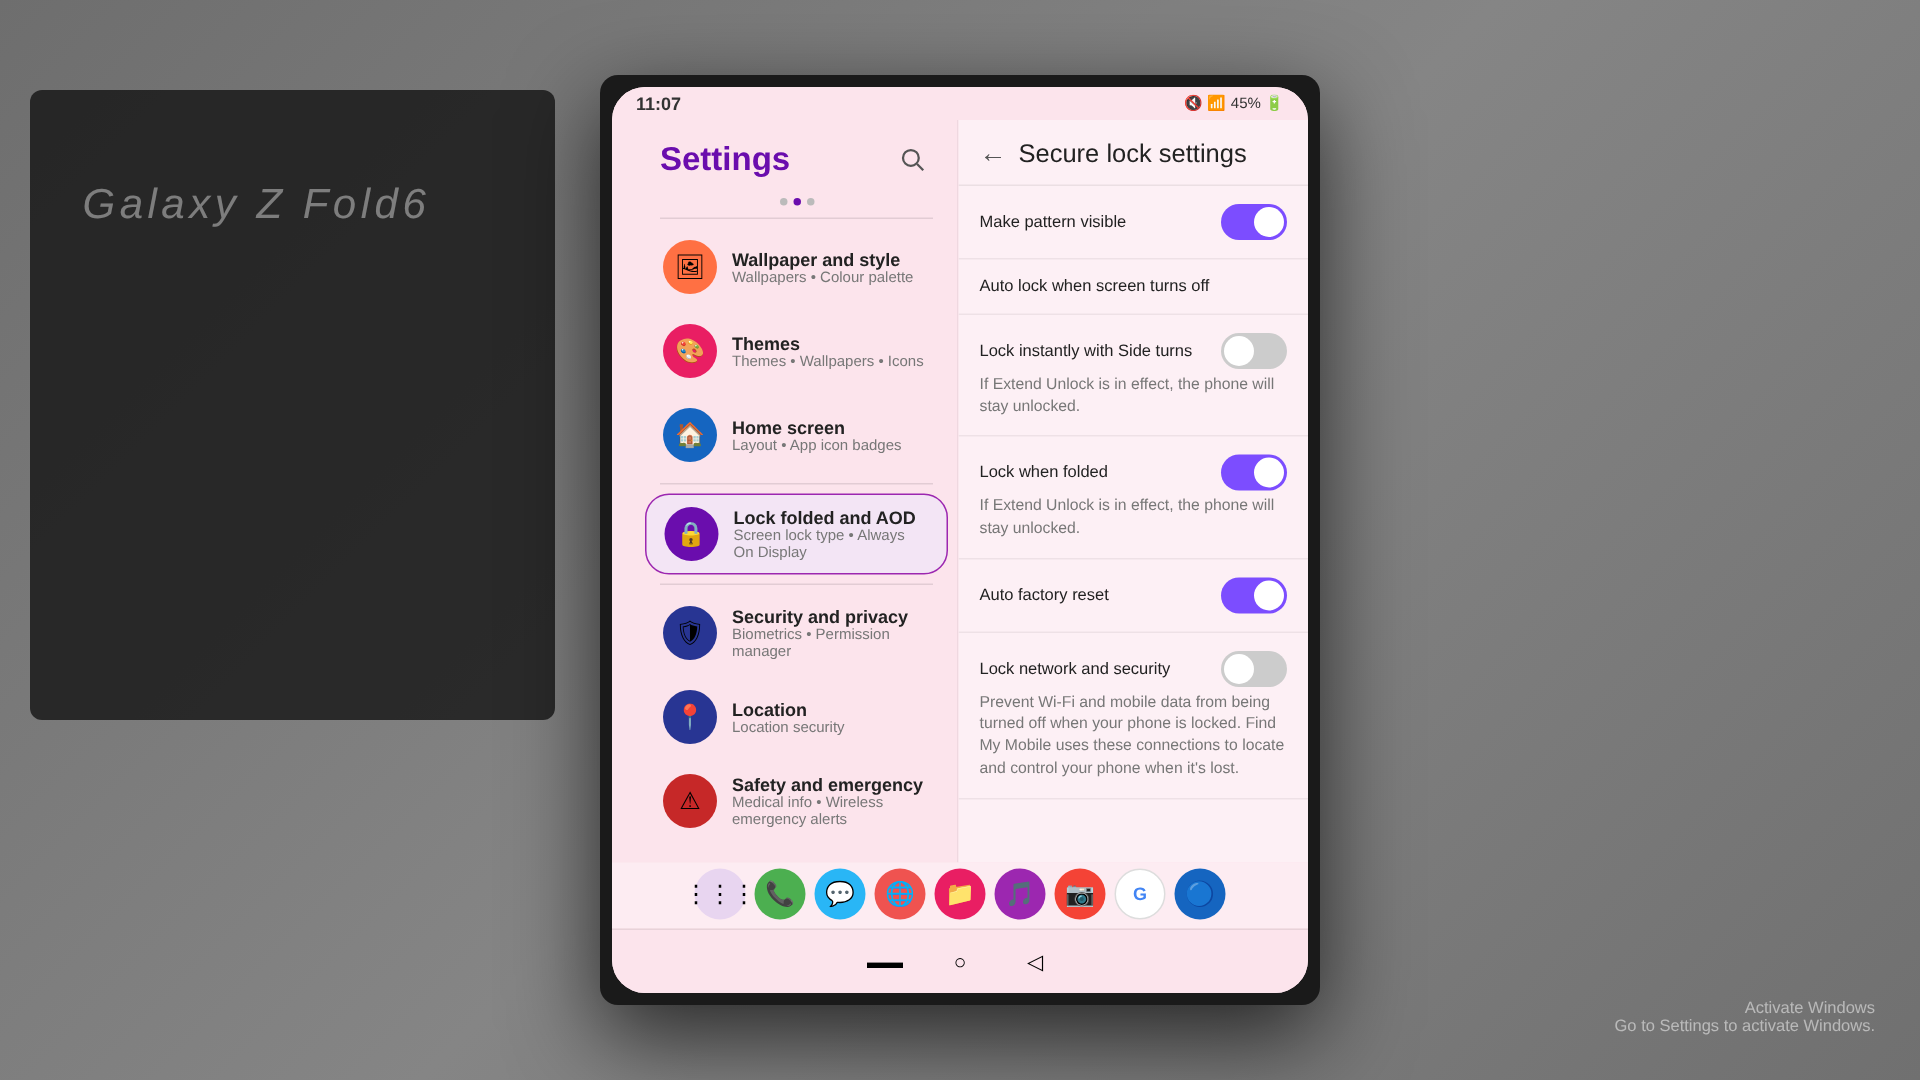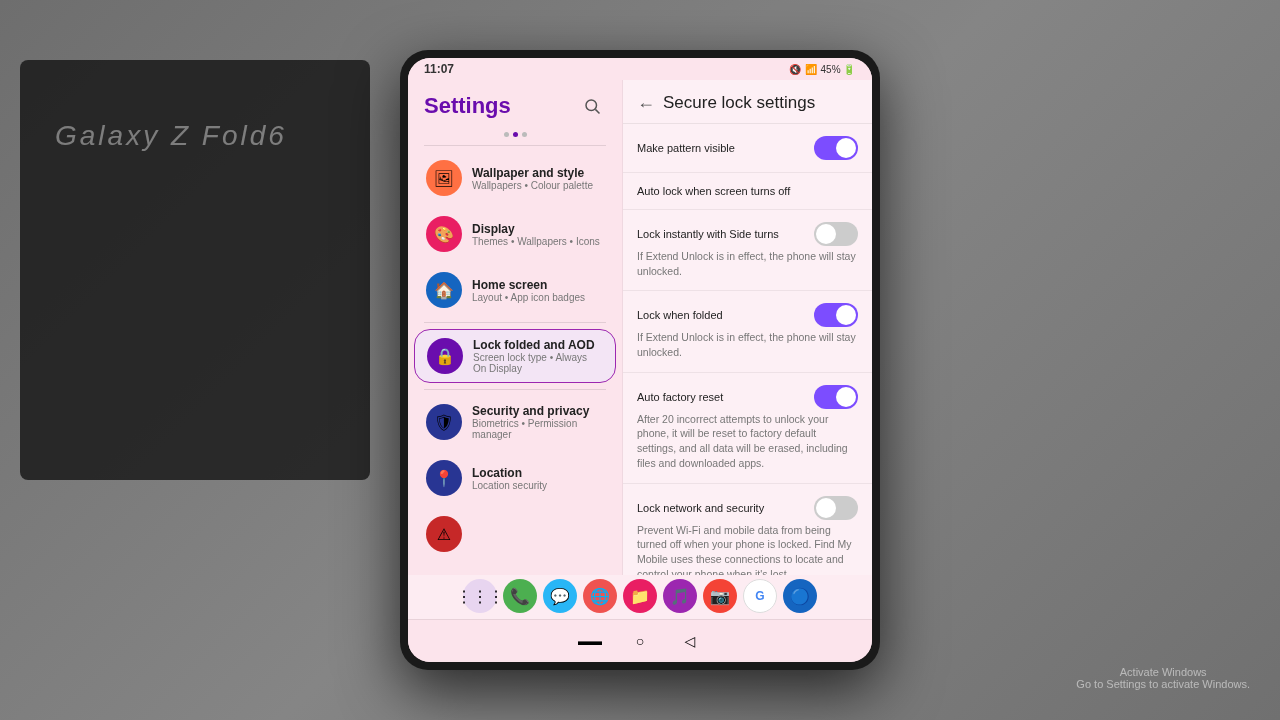--- a/index.html
+++ b/index.html
@@ -19,21 +19,21 @@
       width: 100%;
       height: 100%;
       background: linear-gradient(135deg, #6e6e6e 0%, #858585 50%, #707070 100%);
     }
 
     .phone-frame {
       position: relative;
       width: 480px;
       height: 620px;
       background: #1a1a1a;
-      border-radius: 28px;
+      border-radius: 12px;
       box-shadow: 0 20px 60px rgba(0,0,0,0.7);
       overflow: hidden;
       z-index: 10;
     }
 
     .phone-screen {
       position: absolute;
       top: 8px;
       left: 8px;
       right: 8px;
@@ -65,20 +65,21 @@
       display: flex;
       gap: 3px;
       align-items: center;
       font-size: 10px;
     }
 
     .content-area {
       display: flex;
       flex: 1;
       overflow: hidden;
+      margin-left: 16px;
     }
 
     
     .settings-panel {
       width: 215px;
       background: #fce4ec;
       display: flex;
       flex-direction: column;
       border-right: 1px solid rgba(0,0,0,0.05);
       overflow-y: auto;
@@ -316,21 +317,21 @@
       cursor: pointer;
     }
 
     
     .activate-windows {
       position: absolute;
       bottom: 30px;
       right: 30px;
       color: rgba(255,255,255,0.5);
       font-size: 11px;
-      text-align: center;
+      text-align: right;
       z-index: 5;
     }
 
     .samsung-logo-area {
       position: absolute;
       left: 55px;
       top: 120px;
       color: rgba(255,255,255,0.4);
       font-size: 28px;
       font-weight: 300;
@@ -397,21 +398,21 @@
           <div class="item-icon orange">🖼</div>
           <div class="item-text">
             <div class="item-title">Wallpaper and style</div>
             <div class="item-subtitle">Wallpapers • Colour palette</div>
           </div>
         </div>
 
         <div class="settings-item">
           <div class="item-icon red-pink">🎨</div>
           <div class="item-text">
-            <div class="item-title">Display</div>
+            <div class="item-title">Themes</div>
             <div class="item-subtitle">Themes • Wallpapers • Icons</div>
           </div>
         </div>
 
         <div class="settings-item">
           <div class="item-icon blue">🏠</div>
           <div class="item-text">
             <div class="item-title">Home screen</div>
             <div class="item-subtitle">Layout • App icon badges</div>
           </div>
@@ -440,20 +441,24 @@
         <div class="settings-item">
           <div class="item-icon indigo">📍</div>
           <div class="item-text">
             <div class="item-title">Location</div>
             <div class="item-subtitle">Location security</div>
           </div>
         </div>
 
         <div class="settings-item">
           <div class="item-icon red">⚠</div>
+          <div class="item-text">
+            <div class="item-title">Safety and emergency</div>
+            <div class="item-subtitle">Medical info • Wireless emergency alerts</div>
+          </div>
         </div>
       </div>
 
       <div class="lock-settings-panel">
         <div class="lock-header">
           <span class="back-arrow">←</span>
           <span class="lock-title">Secure lock settings</span>
         </div>
 
         <div class="lock-item">
@@ -483,21 +488,20 @@
             <div class="toggle on"></div>
           </div>
           <div class="lock-item-subtitle">If Extend Unlock is in effect, the phone will stay unlocked.</div>
         </div>
 
         <div class="lock-item">
           <div class="lock-item-row">
             <span class="lock-item-title">Auto factory reset</span>
             <div class="toggle on"></div>
           </div>
-          <div class="lock-item-subtitle">After 20 incorrect attempts to unlock your phone, it will be reset to factory default settings, and all data will be erased, including files and downloaded apps.</div>
         </div>
 
         <div class="lock-item">
           <div class="lock-item-row">
             <span class="lock-item-title">Lock network and security</span>
             <div class="toggle off"></div>
           </div>
           <div class="lock-item-subtitle">Prevent Wi-Fi and mobile data from being turned off when your phone is locked. Find My Mobile uses these connections to locate and control your phone when it's lost.</div>
         </div>
       </div>

